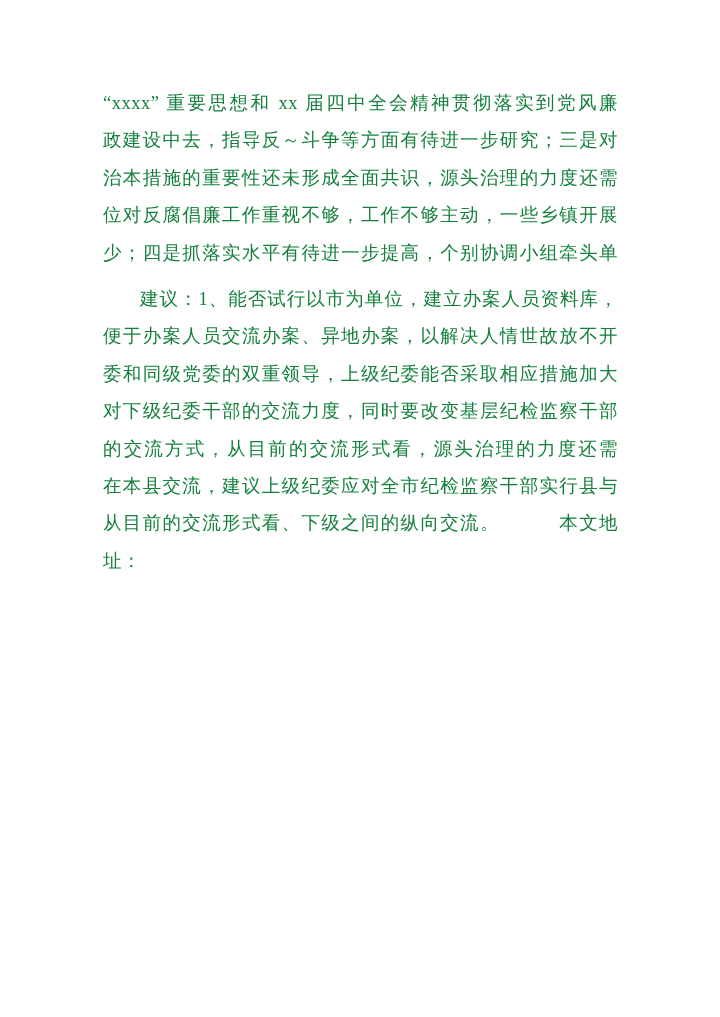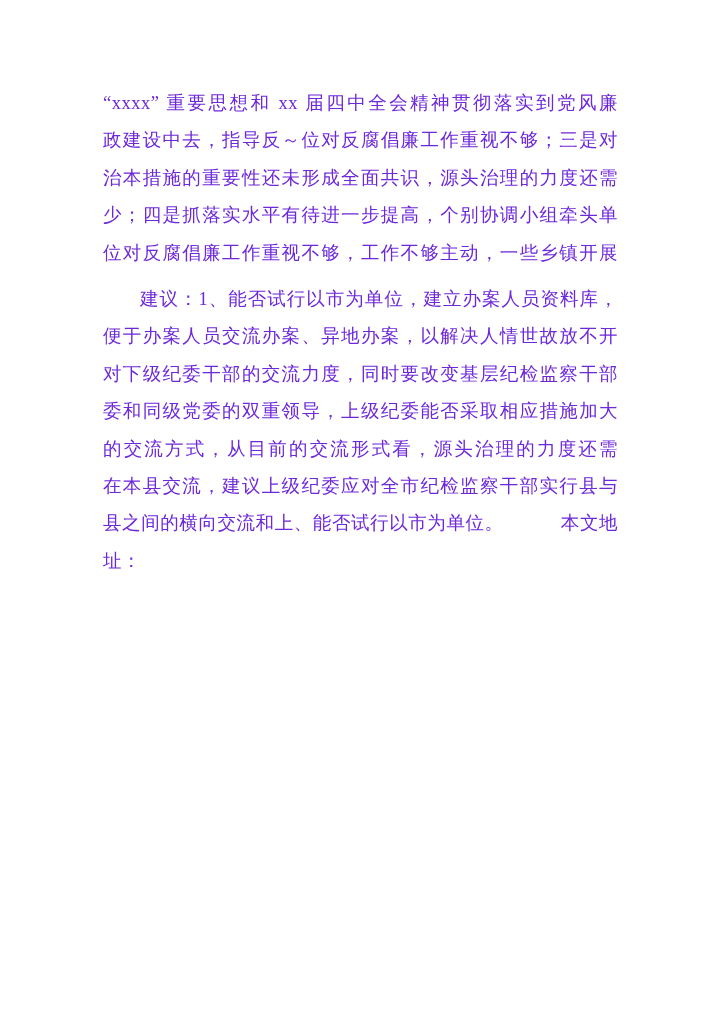--- a/index.html
+++ b/index.html
@@ -47,35 +47,35 @@
   }
   .line.last {
     text-align: left;
     text-align-last: left;
   }
 </style>
 </head>
 <body style="background: rgb(255, 255, 255);">
 
 <div class="page">
-  <div class="doc" style="color: #6d28d9;">
+  <div class="doc" style="color: #15803d;">
 
     <div class="para">
       <div class="line">“xxxx” 重要思想和 xx 届四中全会精神贯彻落实到党风廉</div>
-      <div class="line">政建设中去，指导反～位对反腐倡廉工作重视不够；三是对</div>
+      <div class="line">政建设中去，指导反～斗争等方面有待进一步研究；三是对</div>
       <div class="line">治本措施的重要性还未形成全面共识，源头治理的力度还需</div>
+      <div class="line">位对反腐倡廉工作重视不够，工作不够主动，一些乡镇开展</div>
       <div class="line">少；四是抓落实水平有待进一步提高，个别协调小组牵头单</div>
-      <div class="line">位对反腐倡廉工作重视不够，工作不够主动，一些乡镇开展</div>
     </div>
 
     <div class="para">
       <div class="line indent">建议：1、能否试行以市为单位，建立办案人员资料库，</div>
       <div class="line">便于办案人员交流办案、异地办案，以解决人情世故放不开</div>
+      <div class="line">委和同级党委的双重领导，上级纪委能否采取相应措施加大</div>
       <div class="line">对下级纪委干部的交流力度，同时要改变基层纪检监察干部</div>
-      <div class="line">委和同级党委的双重领导，上级纪委能否采取相应措施加大</div>
       <div class="line">的交流方式，从目前的交流形式看，源头治理的力度还需</div>
       <div class="line">在本县交流，建议上级纪委应对全市纪检监察干部实行县与</div>
-      <div class="line">县之间的横向交流和上、能否试行以市为单位。　　　本文地</div>
+      <div class="line">从目前的交流形式看、下级之间的纵向交流。　　　本文地</div>
       <div class="line last">址：</div>
     </div>
 
   </div>
 </div>
 
 </body></html>

